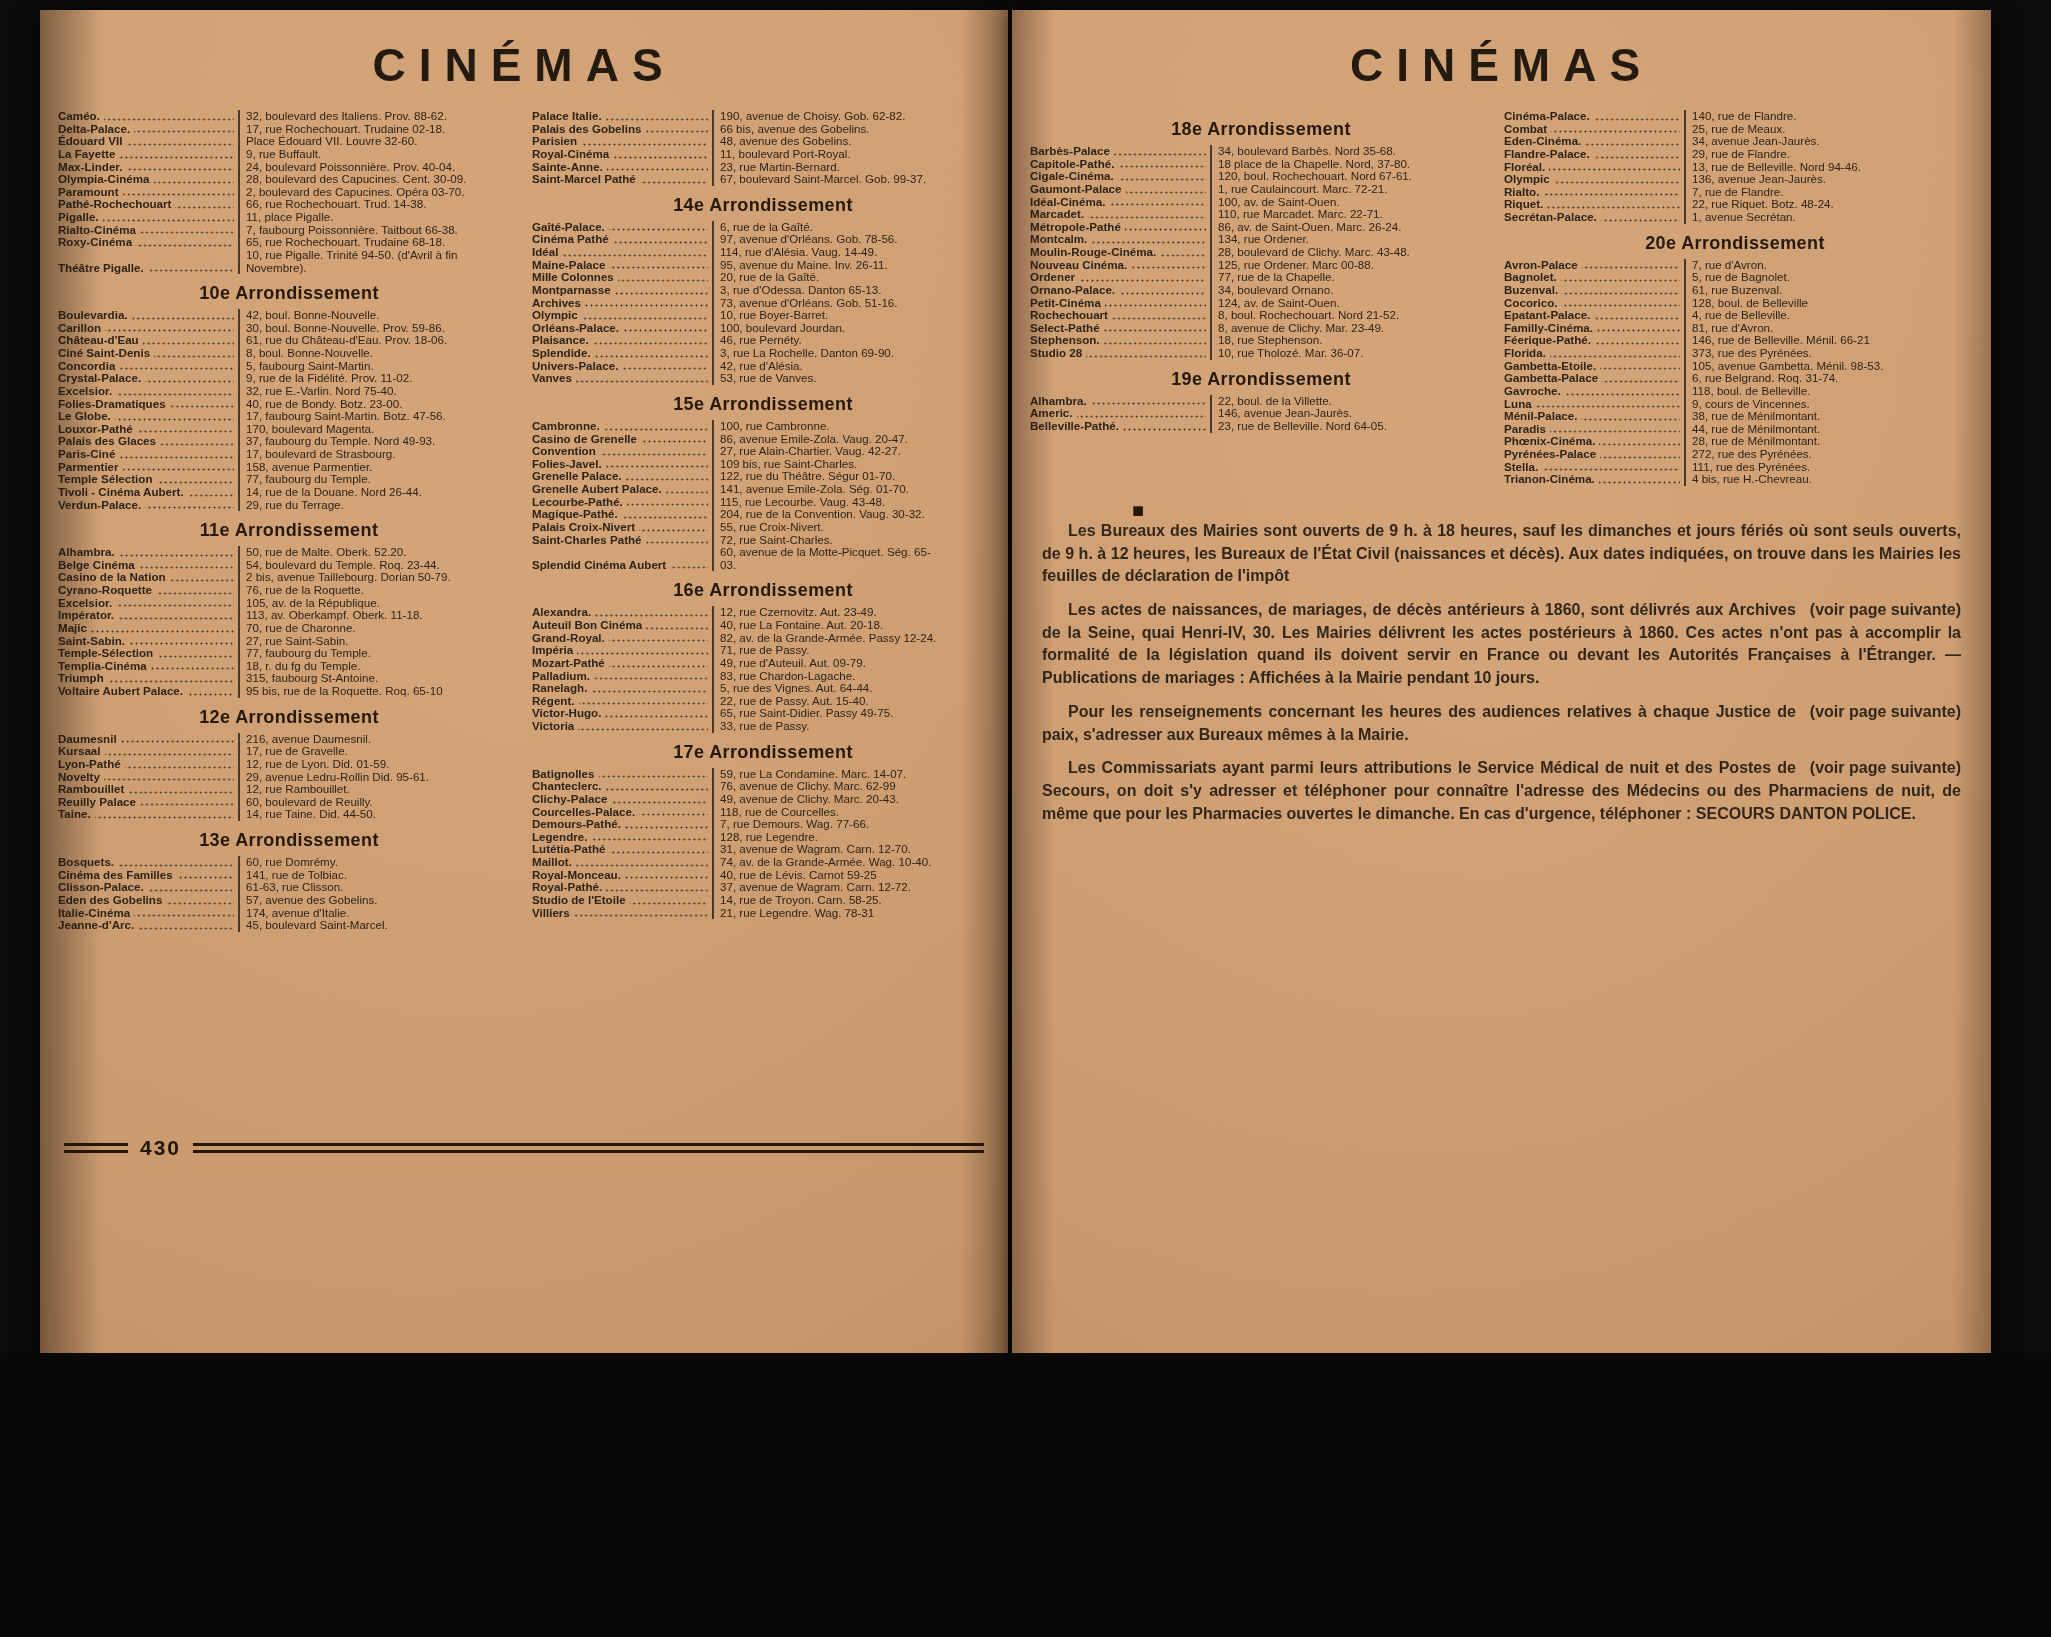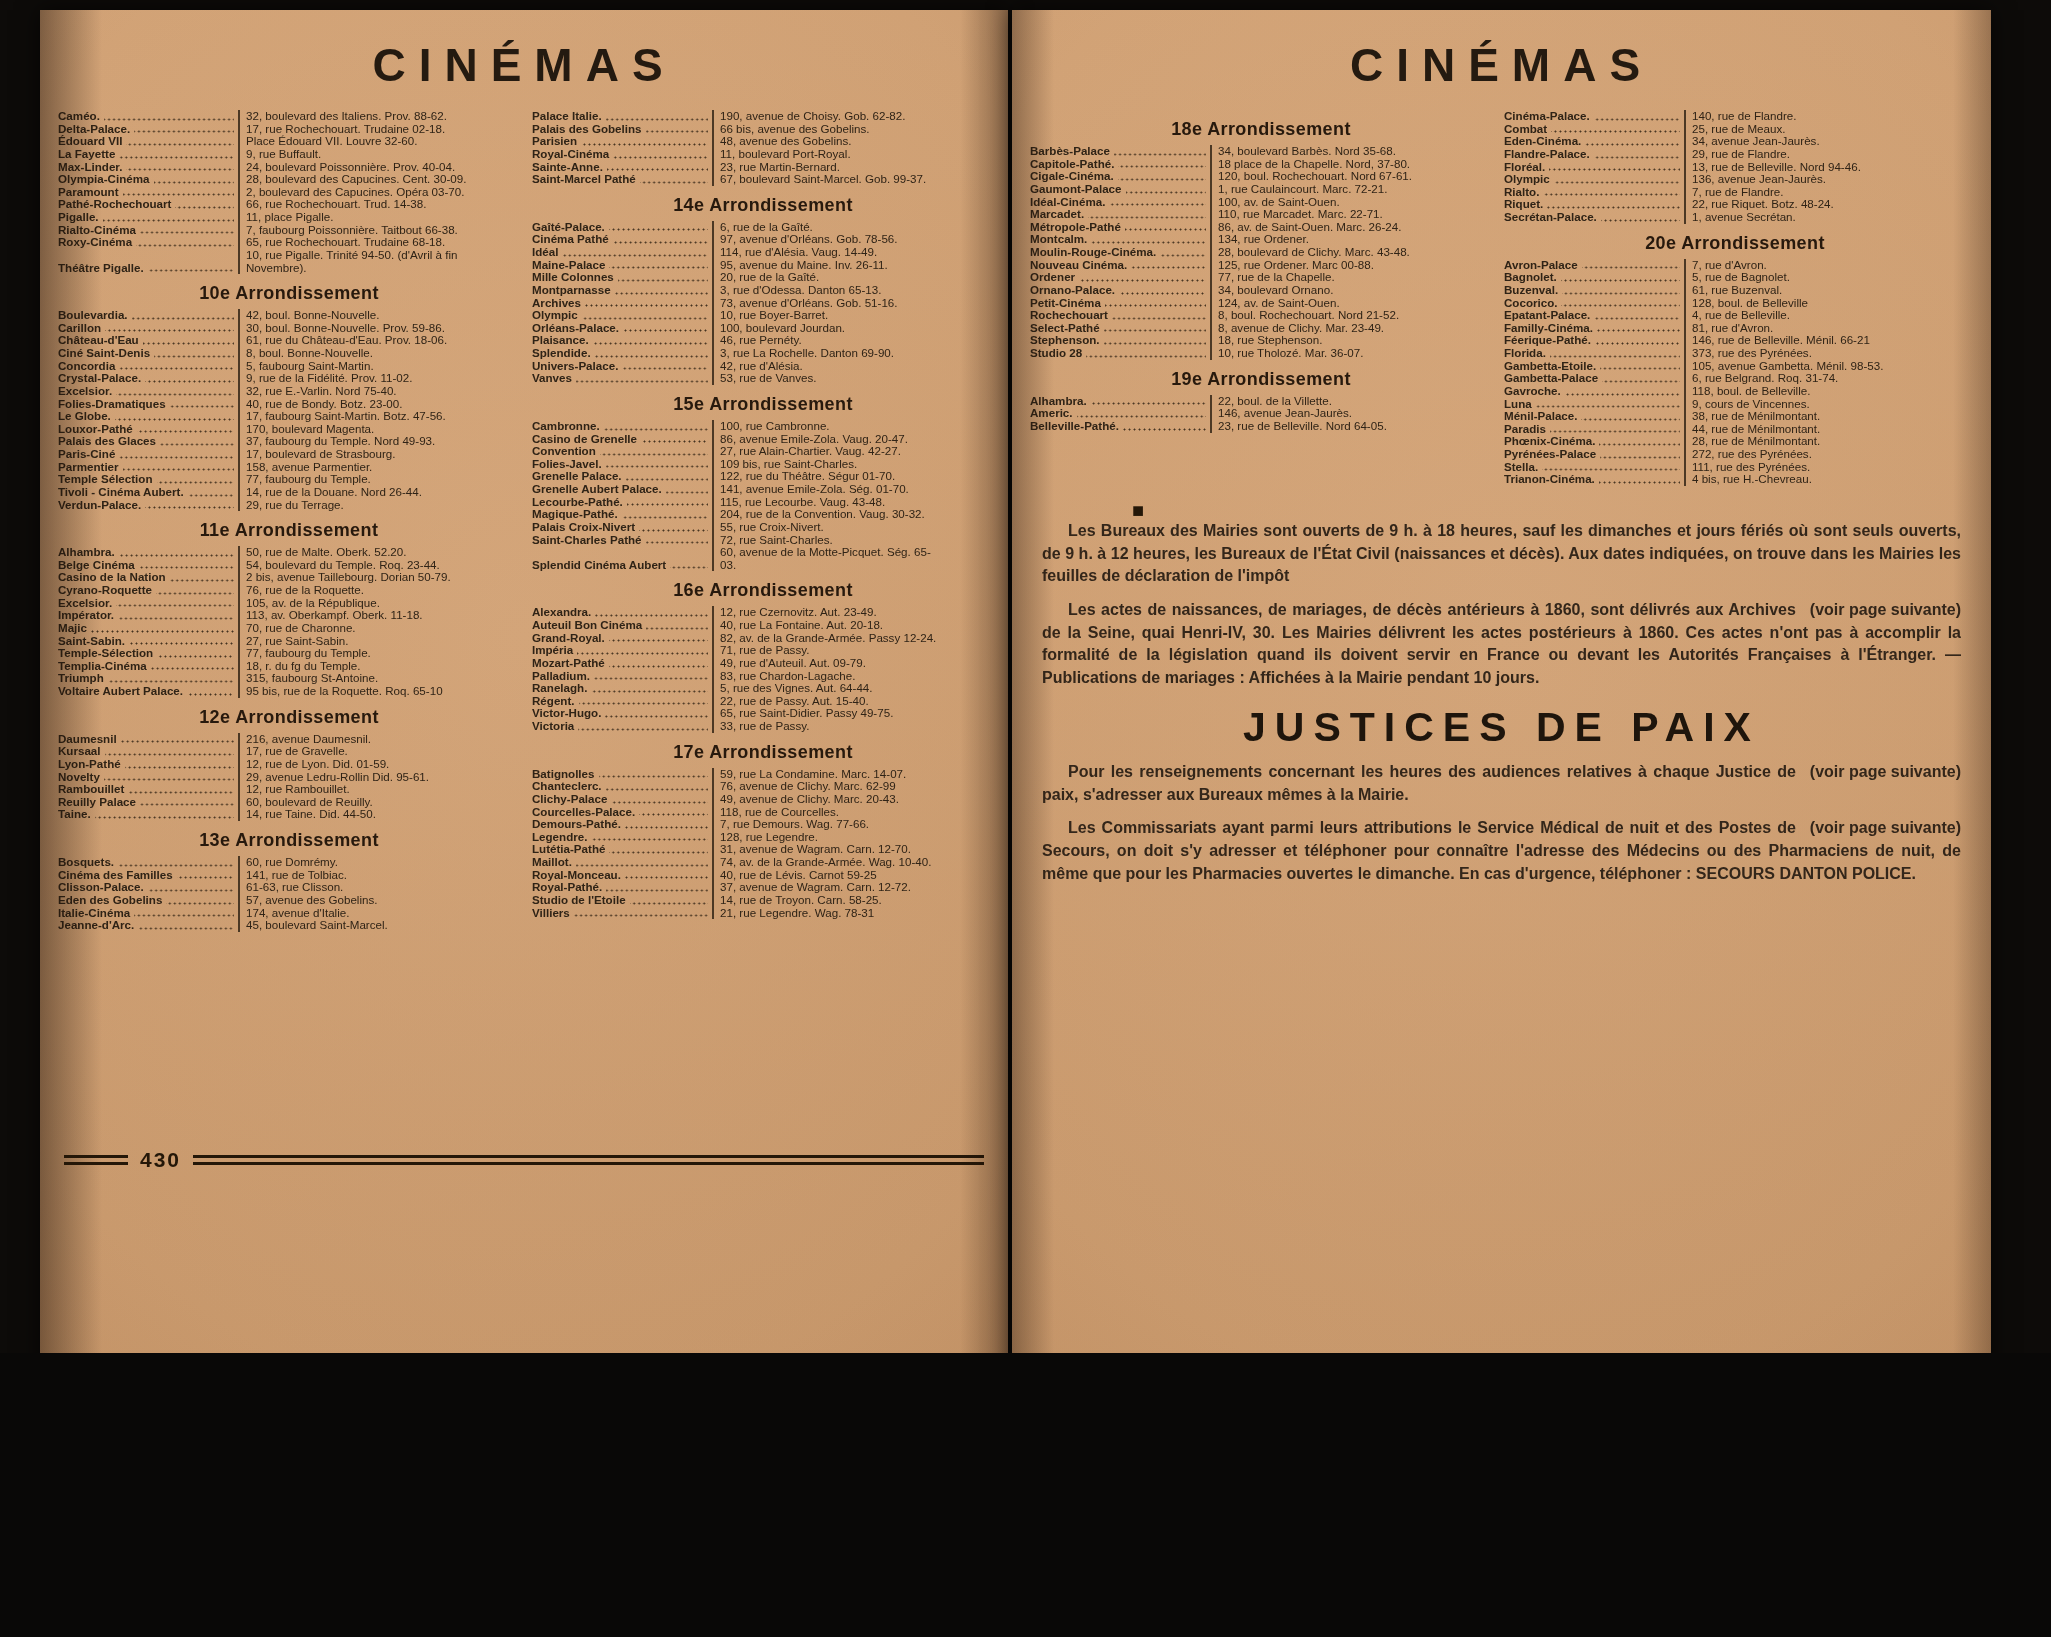--- a/index.html
+++ b/index.html
@@ -39,21 +39,21 @@
 
   .bottom{margin:4px 28px 0 28px;}
   .ornament{font-size:20px;line-height:1;margin:12px 0 0 92px;color:#241708;}
   .big-heading{text-align:center;font-size:41px;font-weight:800;letter-spacing:9px;
         margin:14px 0 10px;color:#1e150c;}
   .bpara{font-size:16px;font-weight:700;line-height:1.42;text-align:justify;
         text-indent:26px;margin:0 2px 11px;color:#33261a;}
   .bpara .note{float:right;text-indent:0;padding-left:14px;}
 
   .pagenum-row{position:absolute;top:1122px;left:24px;right:24px;display:flex;align-items:center;}
-  .pagenum{font-size:21px;font-weight:800;margin:16px 12px;color:#241708;letter-spacing:2px;}
+  .pagenum{font-size:21px;font-weight:800;margin:4px 12px;color:#241708;letter-spacing:2px;}
   .rule{border-top:3px solid #241708;border-bottom:3px solid #241708;height:4px;box-sizing:content-box;}
   .rule-short{flex:0 0 64px;}
   .rule-long{flex:1 1 auto;}
 </style>
 </head>
 <body>
 
 <div class="spread">
 
   <div class="page page-left">
@@ -1179,19 +1179,18 @@
               </span>
               <span class="a">4 bis, rue H.-Chevreau.</span>
             </div>
           </div>
         </div>
       </div>
     <div class="bottom" id="right-bottom">
       <div class="ornament">■</div>
         <p class="bpara">Les Bureaux des Mairies sont ouverts de 9 h. à 18 heures, sauf les dimanches et jours fériés où sont seuls ouverts, de 9 h. à 12 heures, les Bureaux de l'État Civil (naissances et décès). Aux dates indiquées, on trouve dans les Mairies les feuilles de déclaration de l'impôt</p>
         <p class="bpara"><span class="note">(voir page suivante)</span>Les actes de naissances, de mariages, de décès antérieurs à 1860, sont délivrés aux Archives de la Seine, quai Henri-IV, 30. Les Mairies délivrent les actes postérieurs à 1860. Ces actes n'ont pas à accomplir la formalité de la législation quand ils doivent servir en France ou devant les Autorités Françaises à l'Étranger. — Publications de mariages : Affichées à la Mairie pendant 10 jours.</p>
-        <div class="big-heading">JUSTICES DE PAIX</div>
         <p class="bpara"><span class="note">(voir page suivante)</span>Pour les renseignements concernant les heures des audiences relatives à chaque Justice de paix, s'adresser aux Bureaux mêmes à la Mairie.</p>
         <p class="bpara"><span class="note">(voir page suivante)</span>Les Commissariats ayant parmi leurs attributions le Service Médical de nuit et des Postes de Secours, on doit s'y adresser et téléphoner pour connaître l'adresse des Médecins ou des Pharmaciens de nuit, de même que pour les Pharmacies ouvertes le dimanche. En cas d'urgence, téléphoner : SECOURS DANTON POLICE.</p>
       </div>
   </div>
 
 </div>
 
 </body></html>

